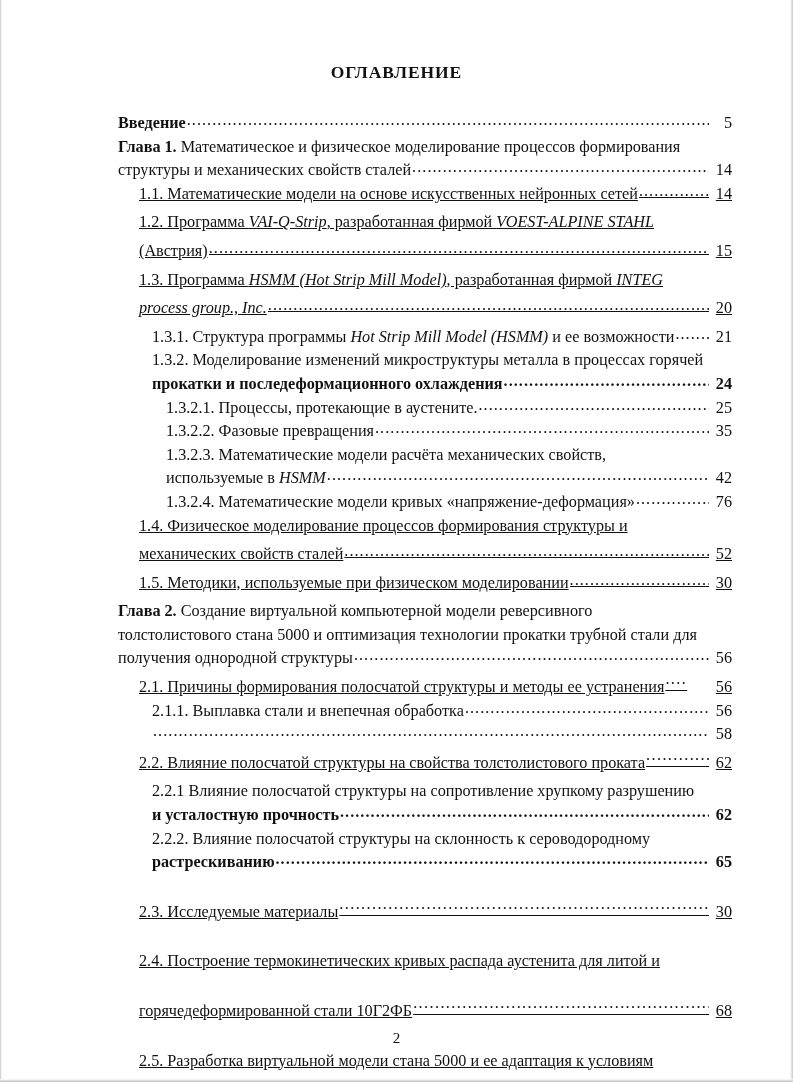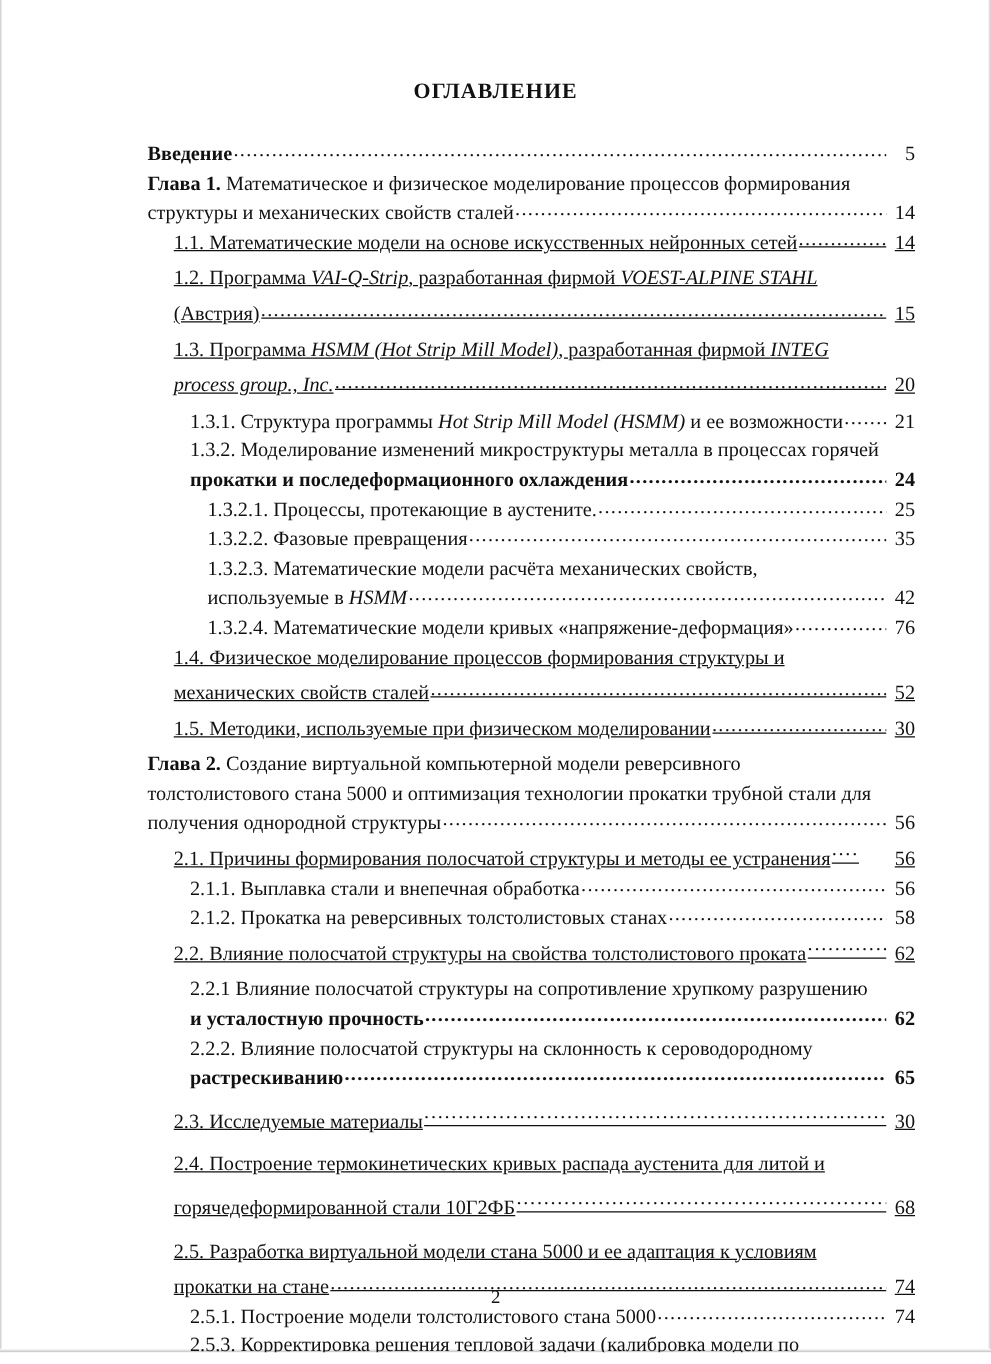--- a/index.html
+++ b/index.html
@@ -124,21 +124,21 @@
   }
   .leader.short::before {
     content: "....";
     letter-spacing: 1.4px;
     position: relative;
     top: -5px;
   }
 
   
   .gap-sm { margin-top: 5px; }
-  .gap-md { margin-top: 11px; }
+  .gap-md { margin-top: 26px; }
 
   .page-number {
     position: absolute;
     left: 0;
     top: 1030px;
     width: 100%;
     text-align: center;
     font-size: 15px;
   }
 </style>
@@ -305,21 +305,20 @@
     <div class="toc-entry lvl2">
       <div class="row">
         <span class="label">2.1.1. Выплавка стали и внепечная обработка</span>
         <span class="leader"></span>
         <span class="pageno">56</span>
       </div>
     </div>
 
     <div class="toc-entry lvl2">
       <div class="row">
-        <span class="label">2.1.2. Прокатка на реверсивных толстолистовых станах</span>
         <span class="leader"></span>
         <span class="pageno">58</span>
       </div>
     </div>
 
     <div class="toc-entry lvl1 gap-sm">
       <div class="row">
         <span class="label">2.2. Влияние полосчатой структуры на свойства толстолистового проката</span>
         <span class="leader raised"></span>
         <span class="pageno">62</span>

